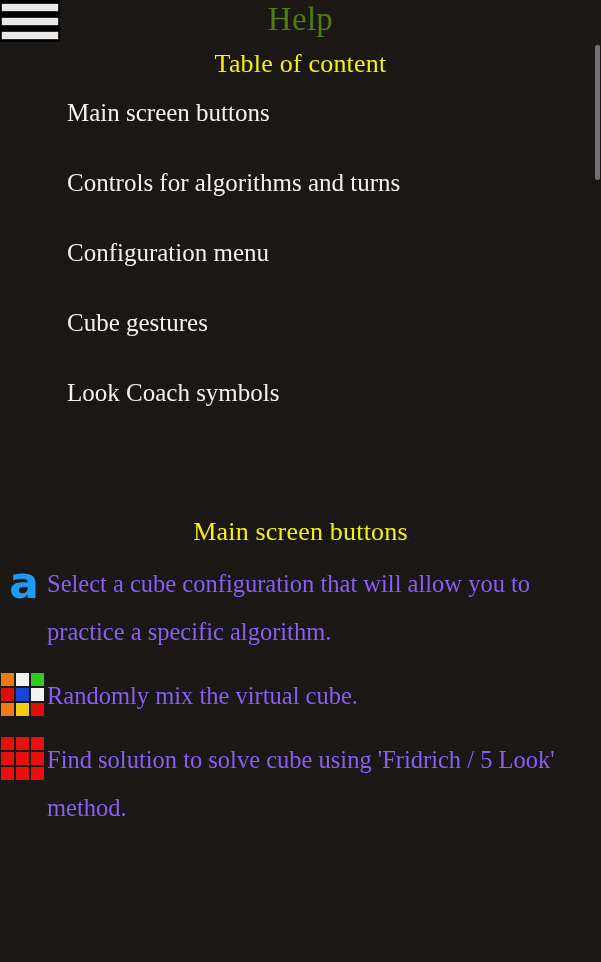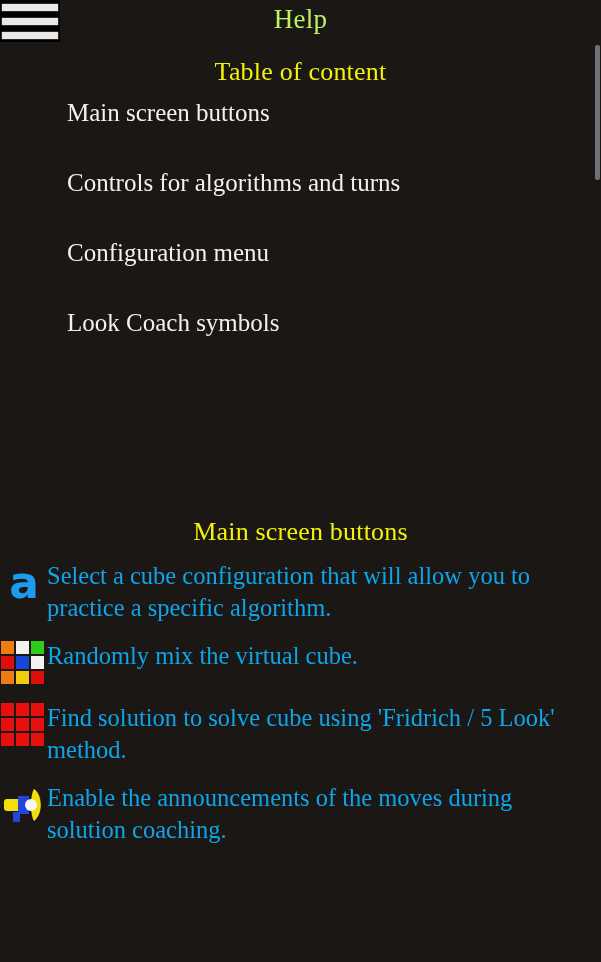--- a/index.html
+++ b/index.html
@@ -43,37 +43,37 @@
     width: 56px;
     height: 7px;
     background: #e8e8e8;
     box-shadow: 0 0 1px #ffffff;
   }
   .app-title {
     position: absolute;
     left: 0; top: 0;
     width: 601px;
     text-align: center;
-    font-size: 27px;
+    font-size: 33px;
     line-height: 38px;
-    color: #bef264;
+    color: #4d7c0f;
     letter-spacing: .3px;
   }
 
   
   .section-heading {
     position: absolute;
     left: 0;
     width: 601px;
     text-align: center;
     color: #f2f20a;
     font-size: 26px;
     letter-spacing: .2px;
   }
-  #toc-heading { top: 49px; margin-top: 8px; }
+  #toc-heading { top: 49px; }
   #msb-heading { top: 517px; }
 
   
   .toc {
     position: absolute;
     left: 0;
     top: 96px;
     width: 601px;
   }
   .toc-item {
@@ -103,22 +103,22 @@
     flex: 0 0 46px;
     width: 46px;
     height: 46px;
     margin-left: 1px;
     margin-top: 2px;
     position: relative;
   }
   .legend-text {
     flex: 1;
     font-size: 24.5px;
-    line-height: 32px;
-    color: #0ea5e9;
+    line-height: 48px;
+    color: #8b5cf6;
     padding-right: 14px;
     padding-top: 2px;
   }
 
   
   .icon-letter-a {
     font-family: "DejaVu Sans", sans-serif;
     font-weight: bold;
     font-size: 44px;
     line-height: 46px;
@@ -176,20 +176,21 @@
   </div>
   <div class="app-title">Help</div>
 </div>
 
 <div class="section-heading" id="toc-heading">Table of content</div>
 
 <div class="toc">
   <div class="toc-item">Main screen buttons</div>
   <div class="toc-item">Controls for algorithms and turns</div>
   <div class="toc-item">Configuration menu</div>
+  <div class="toc-item">Cube gestures</div>
   <div class="toc-item">Look Coach symbols</div>
 </div>
 
 <div class="section-heading" id="msb-heading">Main screen buttons</div>
 
 <div class="legend">
 
   <div class="legend-row">
     <div class="legend-icon">
       <div class="icon-letter-a">a</div>
@@ -225,30 +226,18 @@
           <i style="background:#e80f0f"></i>
           <i style="background:#e80f0f"></i>
         <i style="background:#e80f0f"></i>
           <i style="background:#e80f0f"></i>
           <i style="background:#e80f0f"></i>
       </div>
     </div>
     <div class="legend-text">Find solution to solve cube using 'Fridrich / 5 Look' method.</div>
   </div>
 
-  <div class="legend-row">
-    <div class="legend-icon icon-megaphone">
-      <svg width="46" height="46" viewBox="0 0 46 46" aria-hidden="true">
-        <path d="M33 7 C41 12 43 31 33 39 C29 33 29 13 33 7 Z" fill="#f2e00a"></path>
-        <path d="M6 17 h12 v12 h-12 a3 3 0 0 1 -3 -3 v-6 a3 3 0 0 1 3 -3 z" fill="#f2e00a"></path>
-        <path d="M17 14 h11 v18 h-11 z" fill="#2346d8"></path>
-        <path d="M12 30 h7 v10 h-7 z" fill="#2346d8"></path>
-        <circle cx="30" cy="23" r="6" fill="#f7f7f7"></circle>
-      </svg>
-    </div>
-    <div class="legend-text">Enable the announcements of the moves during solution coaching.</div>
-  </div>
 
 </div>
 
 <div class="scrollbar-track">
   <div class="scrollbar-thumb"></div>
 </div>
 
 </body></html>

